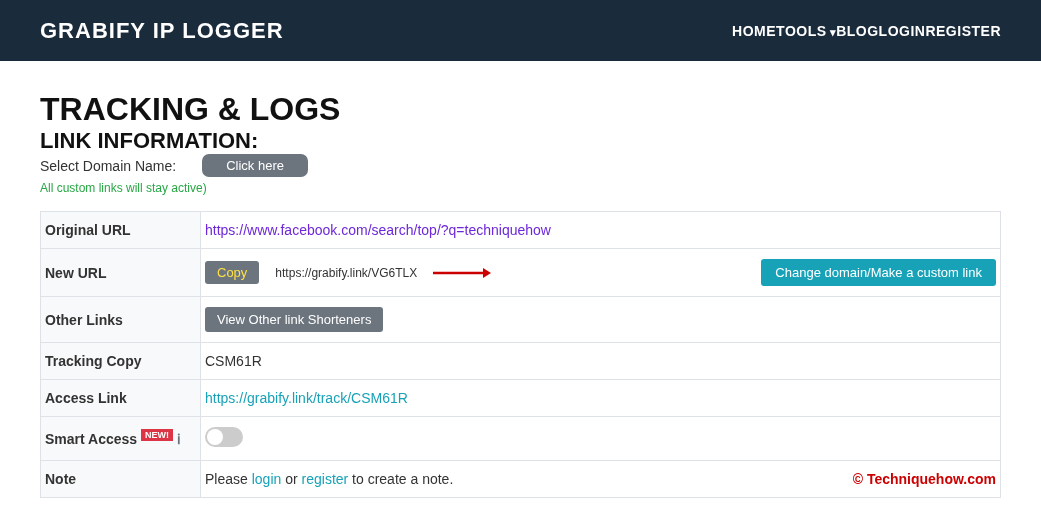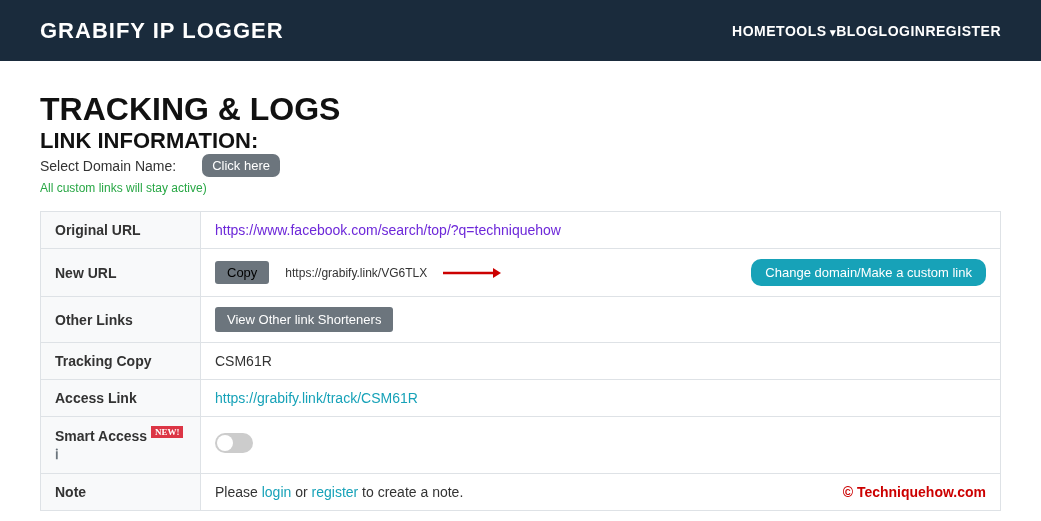--- a/index.html
+++ b/index.html
@@ -62,58 +62,58 @@
       margin-bottom: 4px;
     }
     .domain-label {
       font-size: 14px;
       color: #333;
     }
     .click-here-btn {
       background: #6c757d;
       color: #fff;
       border: none;
-      padding: 4px 10px;
+      padding: 4px 24px;
       font-size: 13px;
       border-radius: 7px;
       cursor: pointer;
     }
     .custom-links-note {
       font-size: 12px;
       color: #28a745;
       margin-bottom: 16px;
     }
 
     
     .info-table {
       width: 100%;
       border-collapse: collapse;
       border: 1px solid #dee2e6;
     }
     .info-table tr {
       border-bottom: 1px solid #dee2e6;
     }
     .info-table td {
-      padding: 10px 14px;
+      padding: 10px 4px;
       vertical-align: middle;
     }
     .info-table td:first-child {
       font-weight: 700;
       width: 160px;
       background: #f8f9fa;
       border-right: 1px solid #dee2e6;
     }
     .info-table td:last-child {
       background: #fff;
     }
 
     
     .copy-btn {
       background: #6c757d;
-      color: #000000;
+      color: #fde047;
       border: none;
       padding: 4px 12px;
       font-size: 13px;
       border-radius: 3px;
       cursor: pointer;
       margin-right: 8px;
     }
 
     
     .new-url-cell {
@@ -131,21 +131,21 @@
       font-size: 12px;
     }
 
     
     .change-domain-btn {
       background: #17a2b8;
       color: #fff;
       border: none;
       padding: 6px 14px;
       font-size: 13px;
-      border-radius: 10px;
+      border-radius: 3px;
       cursor: pointer;
       white-space: nowrap;
     }
 
     
     .view-links-btn {
       background: #6c757d;
       color: #fff;
       border: none;
       padding: 5px 12px;
@@ -160,21 +160,20 @@
       text-decoration: none;
     }
     .new-badge {
       background: #dc3545;
       color: #fff;
       font-size: 9px;
       font-weight: 700;
       padding: 1px 4px;
       border-radius: 0;
       vertical-align: super;
-      font-family: Liberation Serif, serif;
     }
     .info-icon {
       color: #6c757d;
       font-size: 14px;
       cursor: pointer;
     }
     
     .toggle-switch {
       width: 38px;
       height: 20px;

